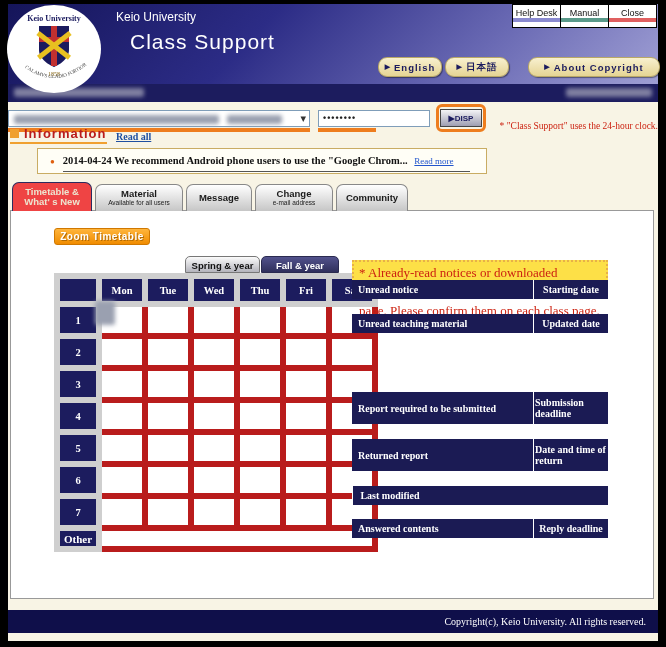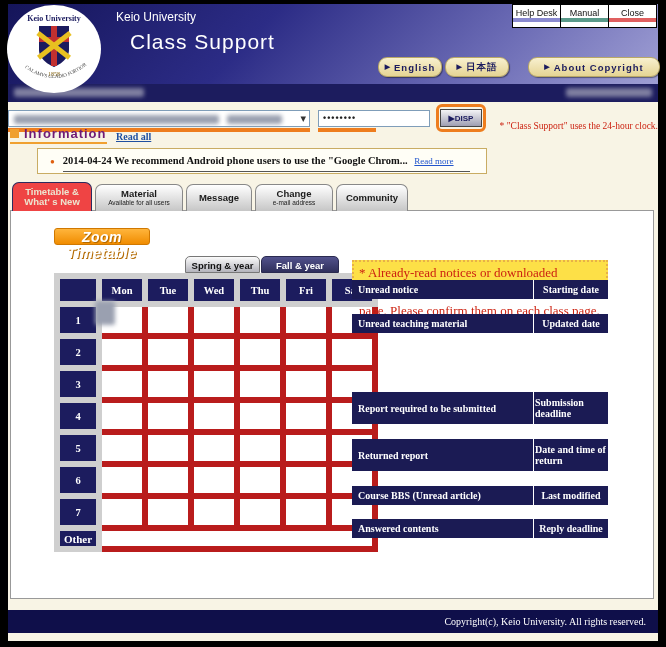--- a/index.html
+++ b/index.html
@@ -39,21 +39,21 @@
   .disp-ann{position:absolute;left:428px;top:100px;width:50px;height:28px;border:3px solid #EE7D1E;
             border-radius:6px;box-sizing:border-box;display:flex;align-items:center;justify-content:center;}
   .disp-btn{width:40px;height:16px;background:linear-gradient(#f4f4f6,#9e9eb2);border:1px solid #444;
             color:#1a1a5e;font-size:8px;font-weight:bold;display:flex;align-items:center;
             justify-content:center;cursor:pointer;}
   .clock-note{position:absolute;left:478px;top:117px;width:172px;text-align:right;color:#cc2211;
               font-family:"Liberation Serif",serif;font-size:9.5px;}
   .info-label{position:absolute;left:2px;top:122px;display:flex;align-items:center;
               border-bottom:2px solid #F0A030;padding-bottom:1px;}
   .info-sq{width:9px;height:9px;background:#F0A030;margin-right:5px;}
-  .info-txt{color:#701a75;font-size:13px;font-weight:bold;letter-spacing:1px;text-align:center;}
+  .info-txt{color:#b91c1c;font-size:13px;font-weight:bold;letter-spacing:1px;text-align:center;}
   .read-all{position:absolute;left:108px;top:127px;color:#1f4fa0;font-family:"Liberation Serif",serif;
             font-size:10px;font-weight:bold;text-decoration:underline;cursor:pointer;}
 
   
   .notice-box{position:absolute;left:29px;top:144px;width:450px;height:26px;background:#FFFEF6;
               border:1px solid #C9AC63;display:flex;align-items:center;box-sizing:border-box;}
   .notice-bullet{color:#E06010;font-size:8px;margin:0 8px 0 12px;}
   .notice-line{flex:1;margin-right:16px;border-bottom:1px solid #555;font-family:"Liberation Serif",serif;
                font-size:10.5px;font-weight:bold;color:#111;white-space:nowrap;overflow:hidden;
                line-height:20px;}
@@ -66,22 +66,22 @@
        justify-content:center;cursor:pointer;color:#1a1a1a;}
   .tab .t{font-size:9.5px;font-weight:bold;line-height:10px;}
   .tab .s{font-size:6.5px;line-height:8px;}
   .tab.active{height:28px;background:#ef4444;border-color:#2b2b5e;color:#EDE6D0;justify-content:center;}
   .content-panel{position:absolute;left:2px;top:206px;width:644px;height:389px;background:#fff;
                  border:1px solid #999;box-sizing:border-box;z-index:1;}
 
   
   .zoom-btn{position:absolute;left:46px;top:224px;width:96px;height:17px;z-index:2;
             background:linear-gradient(#FFB53C,#F08C00);border:1px solid #D07800;border-radius:3px;
-            color:#fff;font-size:14px;font-weight:bold;letter-spacing:.5px;text-align:center;
-            line-height:16px;text-shadow:1px 1px 0 #b36a00;cursor:pointer;box-sizing:border-box;font-style:italic;}
+            color:#fff;font-size:10px;font-weight:bold;letter-spacing:.5px;text-align:center;
+            line-height:16px;text-shadow:1px 1px 0 #b36a00;cursor:pointer;box-sizing:border-box;}
   .sem-tab{position:absolute;height:17px;z-index:2;border-radius:5px 5px 0 0;font-size:9.5px;
            font-weight:bold;text-align:center;line-height:17px;cursor:pointer;box-sizing:border-box;}
   .sem-spring{left:177px;top:252px;width:75px;background:linear-gradient(#fbfbfb,#b4b4bc);
               border:1px solid #777;color:#111;}
   .sem-fall{left:253px;top:252px;width:78px;background:linear-gradient(#52528c,#2f2f5c);
             border:1px solid #2a2a50;color:#fff;}
   table.tt{position:absolute;left:46px;top:269px;border-collapse:collapse;z-index:2;}
   table.tt th,table.tt td{border:6px solid #b91c1c;padding:0;}
   table.tt th{background:#1c1c5e;color:#fff;font-family:"Liberation Serif",serif;
               font-size:10.5px;font-weight:bold;border-color:#cfcfcf;}
@@ -336,21 +336,20 @@
     <div class="bar-title">Report required to be submitted</div>
     <div class="bar-date">Submission deadline</div>
   </div>
 
   <div class="bar h32" style="top:435px">
     <div class="bar-title">Returned report</div>
     <div class="bar-date">Date and time of return</div>
   </div>
 
   <div class="bar h19" style="top:482px">
-    <div class="bar-title">Course BBS (Unread article)</div>
     <div class="bar-date">Last modified</div>
   </div>
 
   <div class="bar h19" style="top:515px">
     <div class="bar-title">Answered contents</div>
     <div class="bar-date">Reply deadline</div>
   </div>
 
   <div class="footer">Copyright(c), Keio University. All rights reserved.</div>
 

